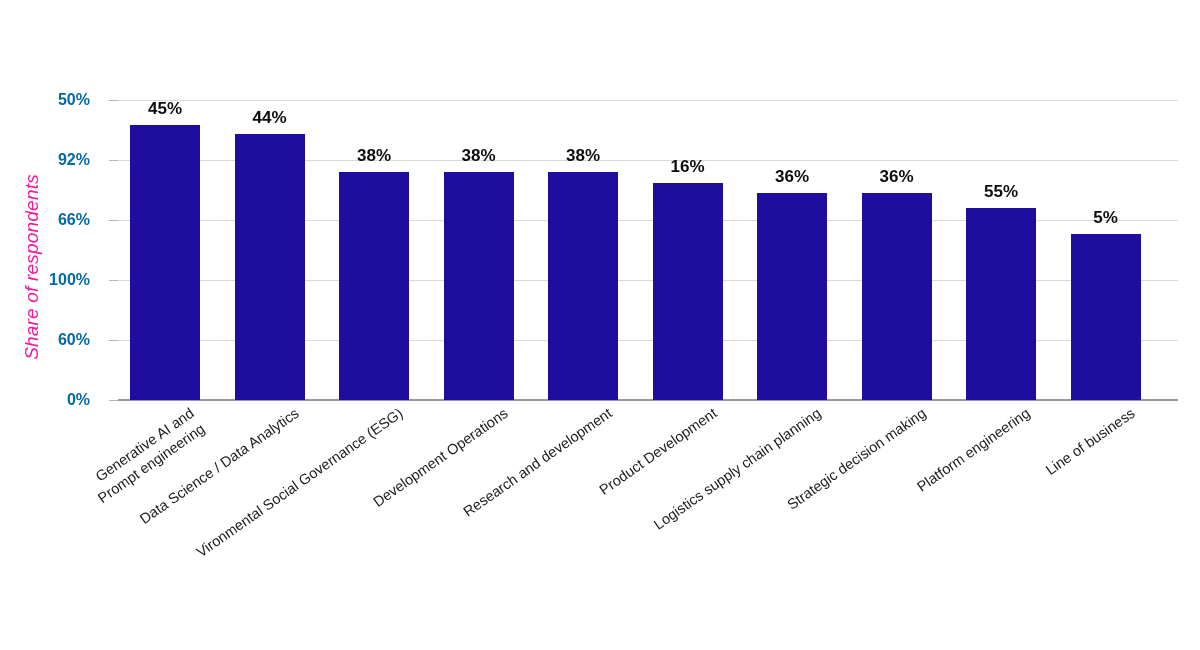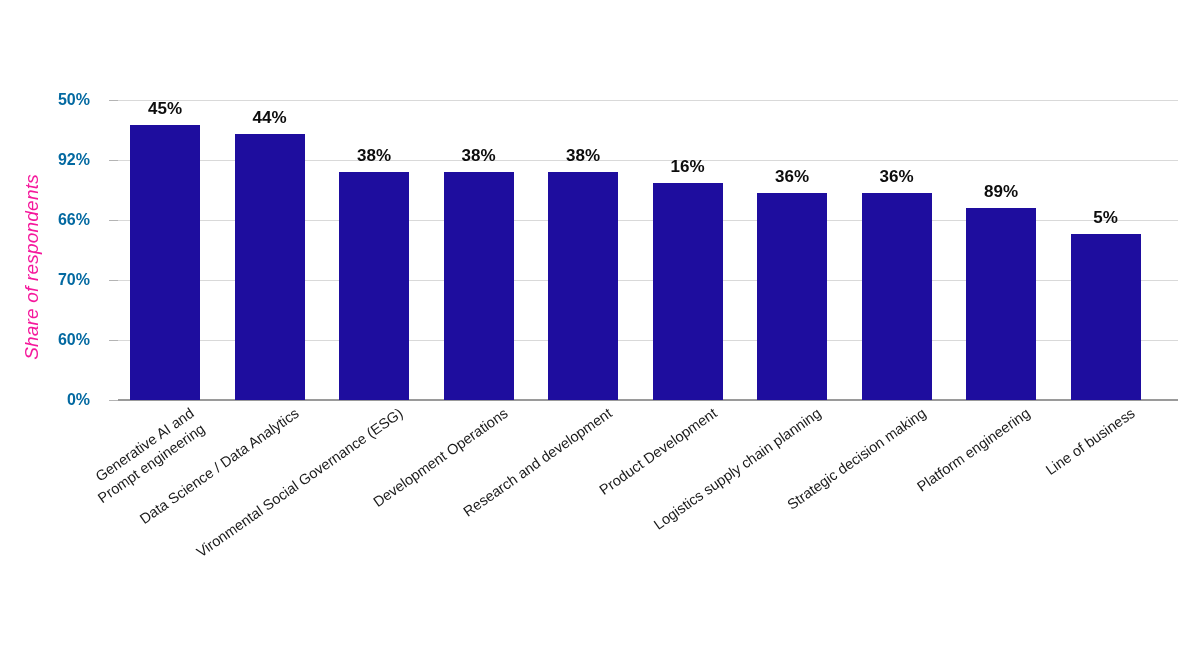--- a/index.html
+++ b/index.html
@@ -147,21 +147,21 @@
   <div class="plot-area">
     <div id="gridlines">
         <div class="gridline" style="top: 300px;"></div>
         <div class="y-tick-mark" style="top: 300px;"></div>
         <div class="y-tick-label" style="top: 300px;">0%</div>
         <div class="gridline" style="top: 240px;"></div>
         <div class="y-tick-mark" style="top: 240px;"></div>
         <div class="y-tick-label" style="top: 240px;">60%</div>
         <div class="gridline" style="top: 180px;"></div>
         <div class="y-tick-mark" style="top: 180px;"></div>
-        <div class="y-tick-label" style="top: 180px;">70%</div>
+        <div class="y-tick-label" style="top: 180px;">100%</div>
         <div class="gridline" style="top: 120px;"></div>
         <div class="y-tick-mark" style="top: 120px;"></div>
         <div class="y-tick-label" style="top: 120px;">66%</div>
         <div class="gridline" style="top: 60px;"></div>
         <div class="y-tick-mark" style="top: 60px;"></div>
         <div class="y-tick-label" style="top: 60px;">92%</div>
         <div class="gridline" style="top: 0px;"></div>
         <div class="y-tick-mark" style="top: 0px;"></div>
         <div class="y-tick-label" style="top: 0px;">50%</div>
       </div>
@@ -194,21 +194,21 @@
         <div class="bar-group" style="left: 639px;">
           <div class="bar" style="height: 207px; background: rgb(30, 13, 158);"></div>
           <div class="bar-value" style="bottom: 213px;">36%</div>
         </div>
         <div class="bar-group" style="left: 743.5px;">
           <div class="bar" style="height: 207px; background: rgb(30, 13, 158);"></div>
           <div class="bar-value" style="bottom: 213px;">36%</div>
         </div>
         <div class="bar-group" style="left: 848px;">
           <div class="bar" style="height: 192px; background: rgb(30, 13, 158);"></div>
-          <div class="bar-value" style="bottom: 198px;">89%</div>
+          <div class="bar-value" style="bottom: 198px;">55%</div>
         </div>
         <div class="bar-group" style="left: 952.5px;">
           <div class="bar" style="height: 165.6px; background: rgb(30, 13, 158);"></div>
           <div class="bar-value" style="bottom: 171.6px;">5%</div>
         </div>
       </div>
   </div>
 
   <div class="x-labels-layer" id="x-labels-layer">
       <div class="x-label" style="left: -231px;">

